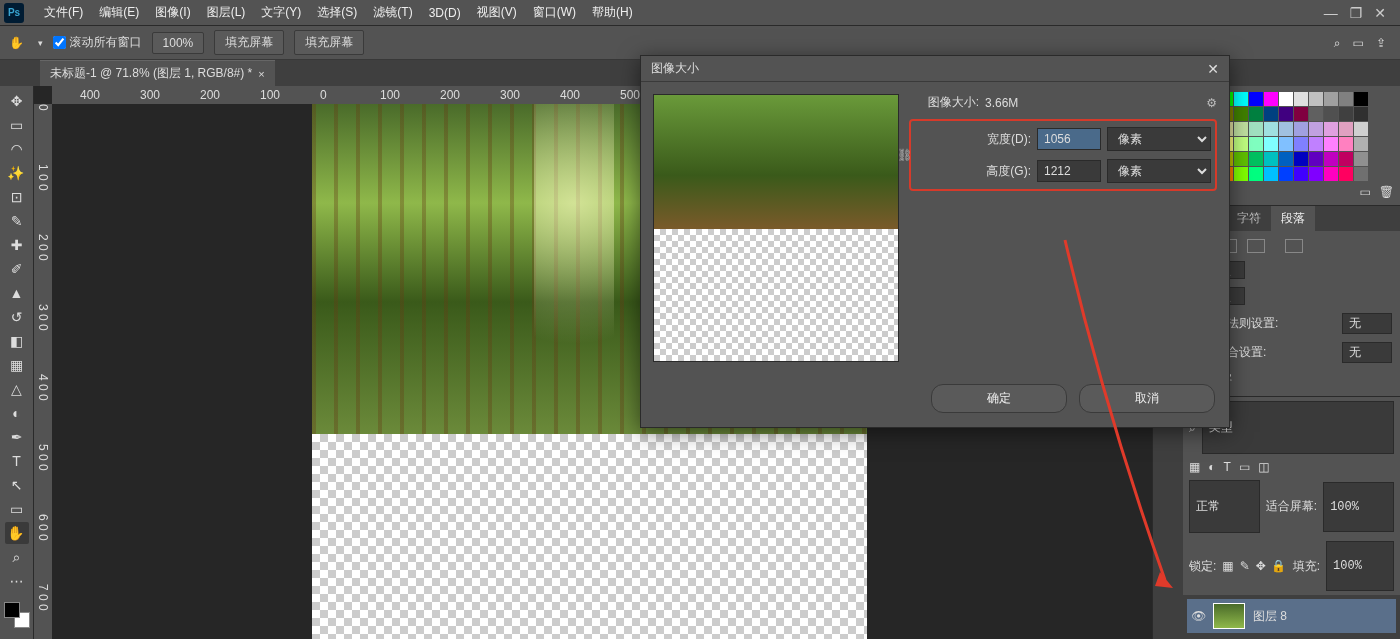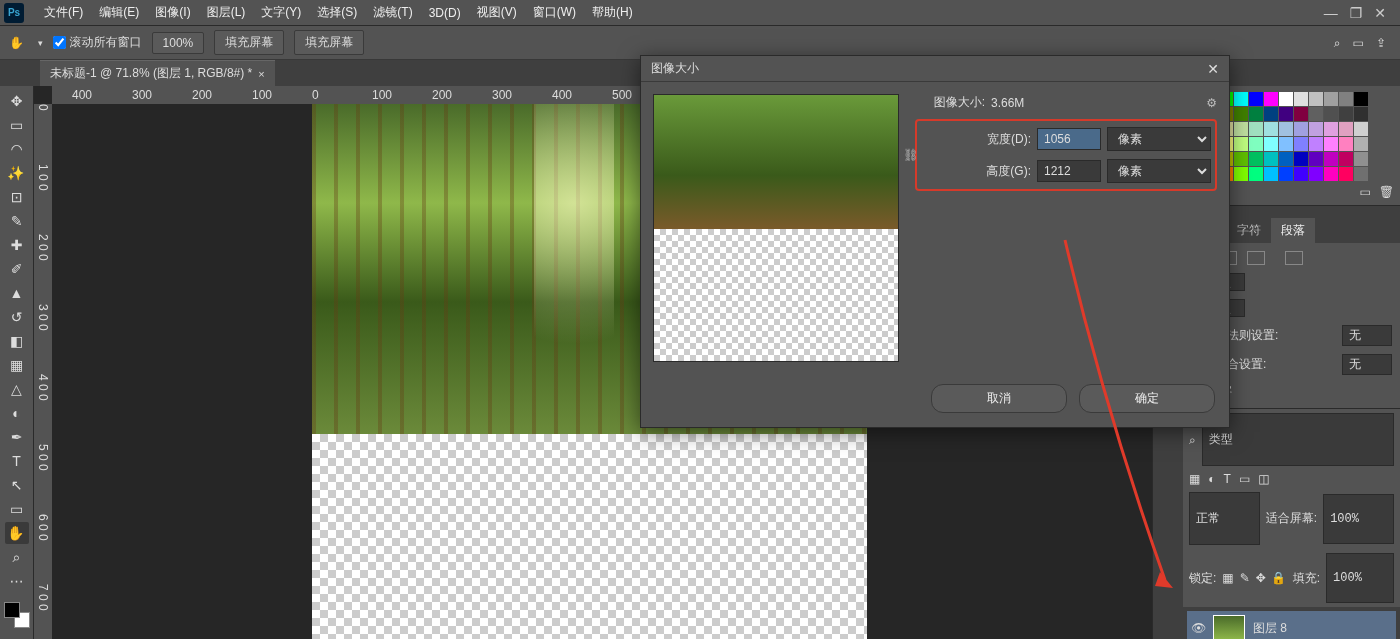--- a/index.html
+++ b/index.html
@@ -29,21 +29,21 @@
 .main { position: absolute; top: 86px; left: 0; right: 0; bottom: 0; display: flex; }
 .toolbox { width: 34px; background: #535353; border-right: 1px solid #2a2a2a; display: flex; flex-direction: column; align-items: center; padding-top: 4px; gap: 2px; }
 .toolbox .tool { width: 24px; height: 22px; display: flex; align-items: center; justify-content: center; color: #ddd; font-size: 14px; border-radius: 2px; }
 .toolbox .tool.active { background: #3a3a3a; }
 .toolbox .colors { margin-top: 8px; position: relative; width: 26px; height: 26px; }
 .toolbox .fg { width: 16px; height: 16px; background: #000; border: 1px solid #888; position: absolute; top: 0; left: 0; }
 .toolbox .bg { width: 16px; height: 16px; background: #fff; border: 1px solid #888; position: absolute; bottom: 0; right: 0; }
 
 .canvas-area { flex: 1; background: #262626; position: relative; overflow: hidden; }
 .ruler-h { position: absolute; top: 0; left: 18px; right: 0; height: 18px; background: #535353; display: flex; align-items: center; font-size: 9px; color: #bbb; overflow: hidden; }
-.ruler-h span { position: absolute; }
+.ruler-h span { position: absolute; margin-left: 8px; }
 .ruler-v { position: absolute; top: 18px; left: 0; bottom: 0; width: 18px; background: #535353; display: flex; flex-direction: column; font-size: 9px; color: #bbb; }
 .ruler-v span { writing-mode: vertical-rl; position: absolute; left: 2px; }
 .canvas { position: absolute; top: 18px; left: 18px; right: 0; bottom: 0; background: #262626; }
 .artboard { position: absolute; left: 260px; top: 0; width: 555px; height: 640px; }
 .image-part { height: 330px; background: linear-gradient(to bottom, #4a6b2a 0%, #8fb84a 30%, #3a5a1a 60%, #6b8a3a 100%); position: relative; overflow: hidden; }
 .image-part::before { content: ""; position: absolute; inset: 0; background: repeating-linear-gradient(90deg, rgba(100,60,20,0.35) 0 4px, transparent 4px 22px); }
 .image-part::after { content: ""; position: absolute; top: 0; left: 40%; width: 80px; height: 100%; background: radial-gradient(circle at 50% 30%, rgba(255,255,200,0.6), transparent 60%); }
 .transparent-part { height: 310px; background-image: linear-gradient(45deg, #ccc 25%, transparent 25%), linear-gradient(-45deg, #ccc 25%, transparent 25%), linear-gradient(45deg, transparent 75%, #ccc 75%), linear-gradient(-45deg, transparent 75%, #ccc 75%); background-size: 16px 16px; background-position: 0 0, 0 8px, 8px -8px, -8px 0; background-color: #fff; }
 
 
@@ -52,21 +52,21 @@
 .panel-strip span { font-size: 14px; color: #bbb; }
 .panel-main { flex: 1; display: flex; flex-direction: column; }
 
 .swatches { padding: 6px; border-bottom: 1px solid #2a2a2a; }
 .swatch-grid { display: grid; grid-template-columns: repeat(12, 14px); gap: 1px; }
 .swatch { width: 14px; height: 14px; }
 .swatch-footer { display: flex; justify-content: flex-end; gap: 8px; padding-top: 4px; color: #bbb; }
 
 .para-panel { border-bottom: 1px solid #2a2a2a; }
 .tabs { display: flex; background: #3f3f3f; }
-.tabs .tab { padding: 4px 10px; color: #bbb; margin-top: 12px; }
+.tabs .tab { padding: 4px 10px; color: #bbb; }
 .tabs .tab.active { background: #535353; color: #eee; }
 .para-body { padding: 8px; display: flex; flex-direction: column; gap: 8px; font-size: 11px; }
 .align-row { display: flex; gap: 10px; }
 .align-row span { width: 18px; height: 14px; border: 1px solid #888; display: inline-block; }
 .indent-row { display: flex; align-items: center; gap: 4px; }
 .indent-row input { width: 40px; background: #3a3a3a; border: 1px solid #2a2a2a; color: #ddd; padding: 1px 3px; }
 .setting-row { display: flex; justify-content: space-between; align-items: center; }
 .setting-row select, .setting-row .val { background: #3a3a3a; border: 1px solid #2a2a2a; padding: 1px 6px; min-width: 50px; }
 
 .layers-panel { flex: 1; display: flex; flex-direction: column; }
@@ -76,21 +76,21 @@
 .layer-icons-row { padding: 2px 6px; display: flex; gap: 8px; color: #aaa; }
 .layer-list { flex: 1; background: #3f3f3f; padding: 4px; }
 .layer-item { display: flex; align-items: center; gap: 8px; background: #5a6f8a; padding: 4px; }
 .layer-item .eye { width: 14px; }
 .layer-item .thumb { width: 32px; height: 26px; background: linear-gradient(#4a6b2a,#8fb84a); border: 1px solid #fff; }
 
 
 .dialog { position: absolute; left: 640px; top: 55px; width: 590px; background: #535353; border: 1px solid #2a2a2a; box-shadow: 0 4px 20px rgba(0,0,0,0.5); z-index: 100; }
 .dialog-title { height: 26px; background: #535353; display: flex; align-items: center; justify-content: space-between; padding: 0 10px; border-bottom: 1px solid #3a3a3a; }
 .dialog-title .close { font-size: 14px; cursor: pointer; }
-.dialog-body { display: flex; padding: 12px; gap: 16px; }
+.dialog-body { display: flex; padding: 12px; gap: 10px; }
 .preview { width: 246px; height: 268px; border: 1px solid #2a2a2a; display: flex; flex-direction: column; }
 .preview-img { flex: 0 0 134px; background: linear-gradient(to bottom, #6a9a3a, #3a5a1a 60%, #7a5a2a); }
 .preview-trans { flex: 1; background-image: linear-gradient(45deg, #ccc 25%, transparent 25%), linear-gradient(-45deg, #ccc 25%, transparent 25%), linear-gradient(45deg, transparent 75%, #ccc 75%), linear-gradient(-45deg, transparent 75%, #ccc 75%); background-size: 12px 12px; background-position: 0 0, 0 6px, 6px -6px, -6px 0; background-color: #fff; }
 .dialog-fields { flex: 1; display: flex; flex-direction: column; gap: 8px; }
 .field-row { display: flex; align-items: center; gap: 6px; justify-content: flex-end; }
 .field-row label { text-align: right; min-width: 70px; }
 .field-row .info { color: #ddd; }
 .field-row select, .field-row input { background: #3a3a3a; border: 1px solid #2a2a2a; color: #ddd; padding: 3px 6px; }
 .field-row select.unit { width: 104px; }
 .field-row select.fit { width: 180px; }
@@ -401,21 +401,21 @@
         </div>
         <div class="field-row">
           <label>高度(G):</label>
           <input class="num" value="1212" style="">
           <select class="unit"><option>像素</option></select>
         </div>
       </div>
     </div>
   </div>
   <div class="dialog-buttons">
+    <button>确定</button>
     <button>取消</button>
-    <button>确定</button>
   </div>
 </div>
 
 <svg class="arrow-svg" width="150" height="370">
   <path d="M 10 10 Q 50 180 110 350" stroke="#e03a2a" stroke-width="3" fill="none"></path>
   <polygon points="105,342 118,358 100,356" fill="#e03a2a"></polygon>
 </svg>
 
 </body></html>

